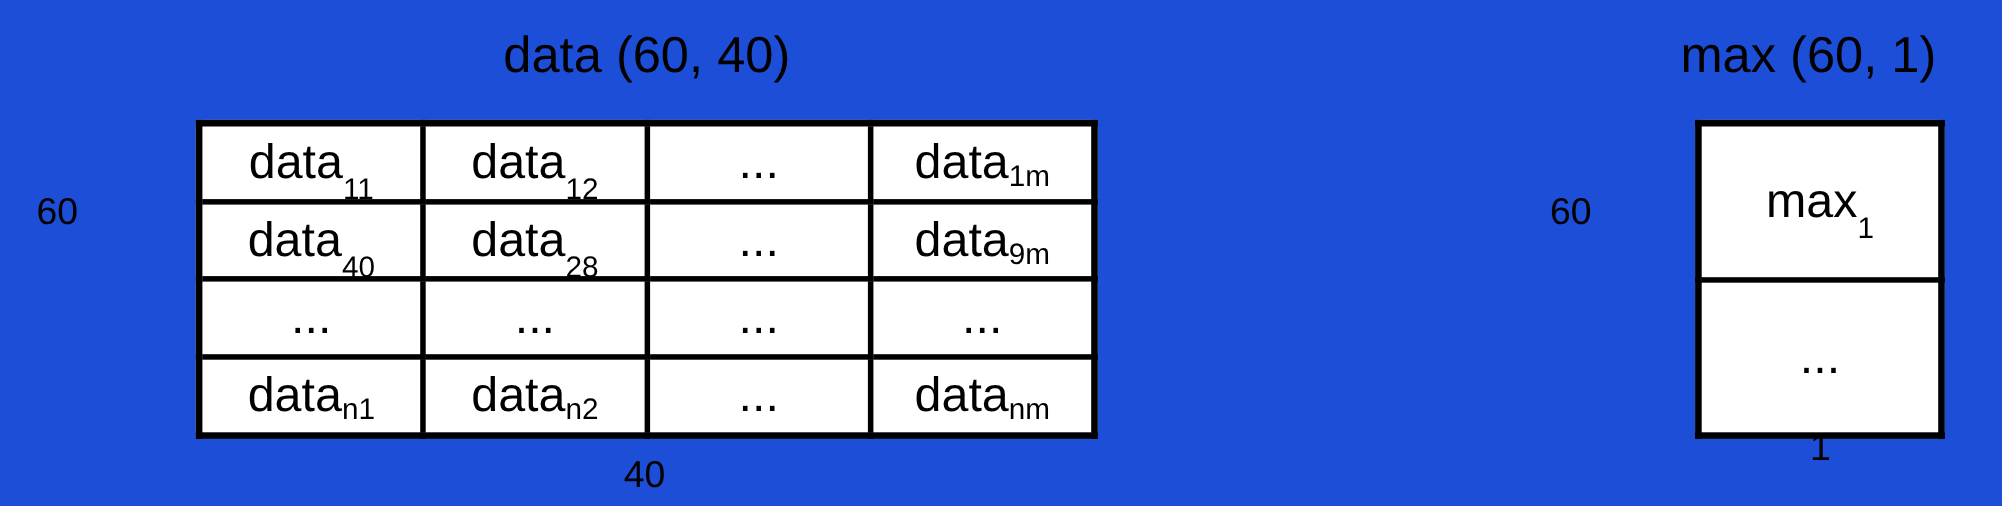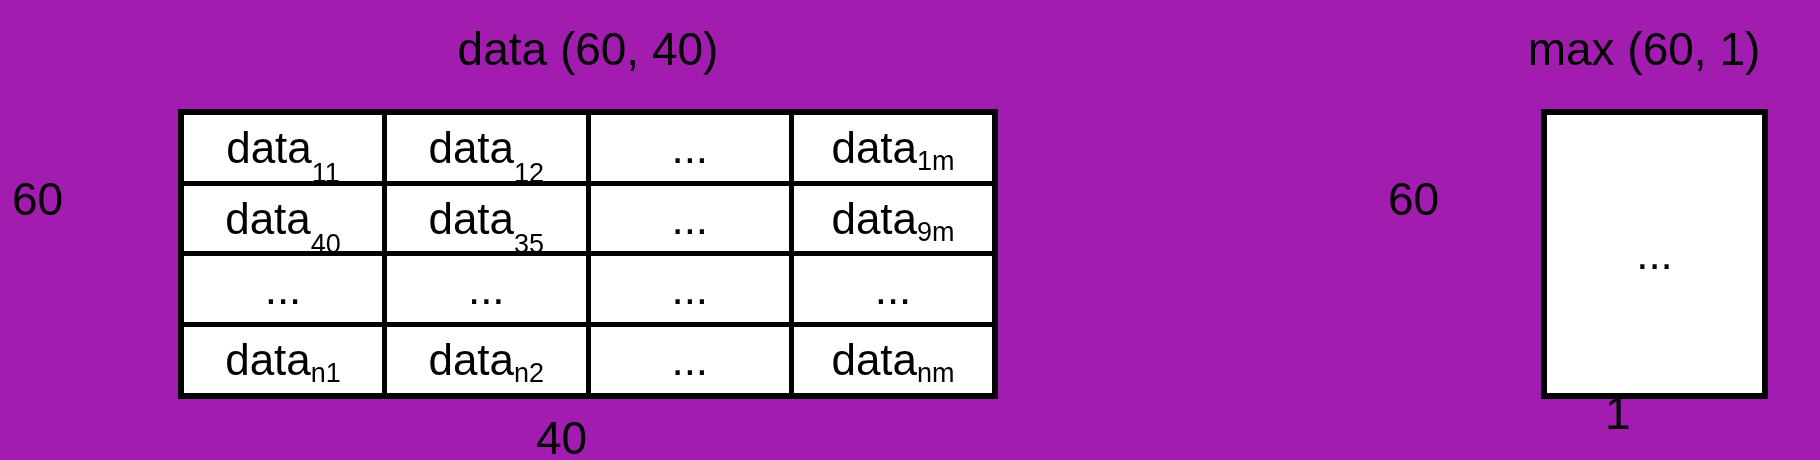--- a/index.html
+++ b/index.html
@@ -1,20 +1,20 @@
 <!DOCTYPE html>
 <html><head>
 <meta charset="utf-8">
 <style>
   html, body { margin: 0; padding: 0; background: #ffffff; }
   .canvas {
     position: relative;
     width: 1820px;
     height: 460px;
-    background: #a21caf;
+    background: #1d4ed8;
     color: #000000;
     font-family: "Liberation Sans", sans-serif;
     overflow: hidden;
   }
   .mtitle {
     position: absolute;
     top: 26px;
     font-size: 46px;
     line-height: 1.0;
     text-align: center;
@@ -46,23 +46,23 @@
   .sb {
     font-size: 27px;
     position: relative;
     line-height: 0;
   }
   .sb.hi { top: 7px; }
   .sb.lo { top: 19px; }
 
   .dimlabel {
     position: absolute;
-    font-size: 46px;
+    font-size: 34px;
     line-height: 1.0;
-    text-align: left;
+    text-align: center;
     white-space: nowrap;
   }
   .rows-label.left  { left: 12px;   top: 176px; width: 80px; }
   .rows-label.right { left: 1388px; top: 176px; width: 80px; }
   .cols-label.left  { left: 536px;  top: 390px; width: 100px; margin-top: 25px; }
   .cols-label.right { left: 1605px; top: 390px; width: 100px; }
 </style>
 </head>
 <body>
 
@@ -73,21 +73,21 @@
   <table class="matrix left">
     <tbody>
         <tr>
       <td><span>data</span><span class="sb lo">11</span></td>
       <td><span>data</span><span class="sb lo">12</span></td>
       <td><span>...</span><span class="sb hi"></span></td>
       <td><span>data</span><span class="sb hi">1m</span></td>
     </tr>
     <tr>
       <td><span>data</span><span class="sb lo">40</span></td>
-      <td><span>data</span><span class="sb lo">35</span></td>
+      <td><span>data</span><span class="sb lo">28</span></td>
       <td><span>...</span><span class="sb hi"></span></td>
       <td><span>data</span><span class="sb hi">9m</span></td>
     </tr>
     <tr>
       <td><span>...</span><span class="sb hi"></span></td>
       <td><span>...</span><span class="sb hi"></span></td>
       <td><span>...</span><span class="sb hi"></span></td>
       <td><span>...</span><span class="sb hi"></span></td>
     </tr>
     <tr>
@@ -99,20 +99,23 @@
   </tbody>
     </table>
 
   <div class="dimlabel rows-label left">60</div>
   <div class="dimlabel cols-label left">40</div>
 
   <div class="mtitle right">max (60, 1)</div>
 
   <table class="matrix right">
     <tbody>
+        <tr>
+      <td><span>max</span><span class="sb lo">1</span></td>
+    </tr>
     <tr>
       <td><span>...</span><span class="sb hi"></span></td>
     </tr>
   </tbody>
     </table>
 
   <div class="dimlabel rows-label right">60</div>
   <div class="dimlabel cols-label right">1</div>
 
 </div>

